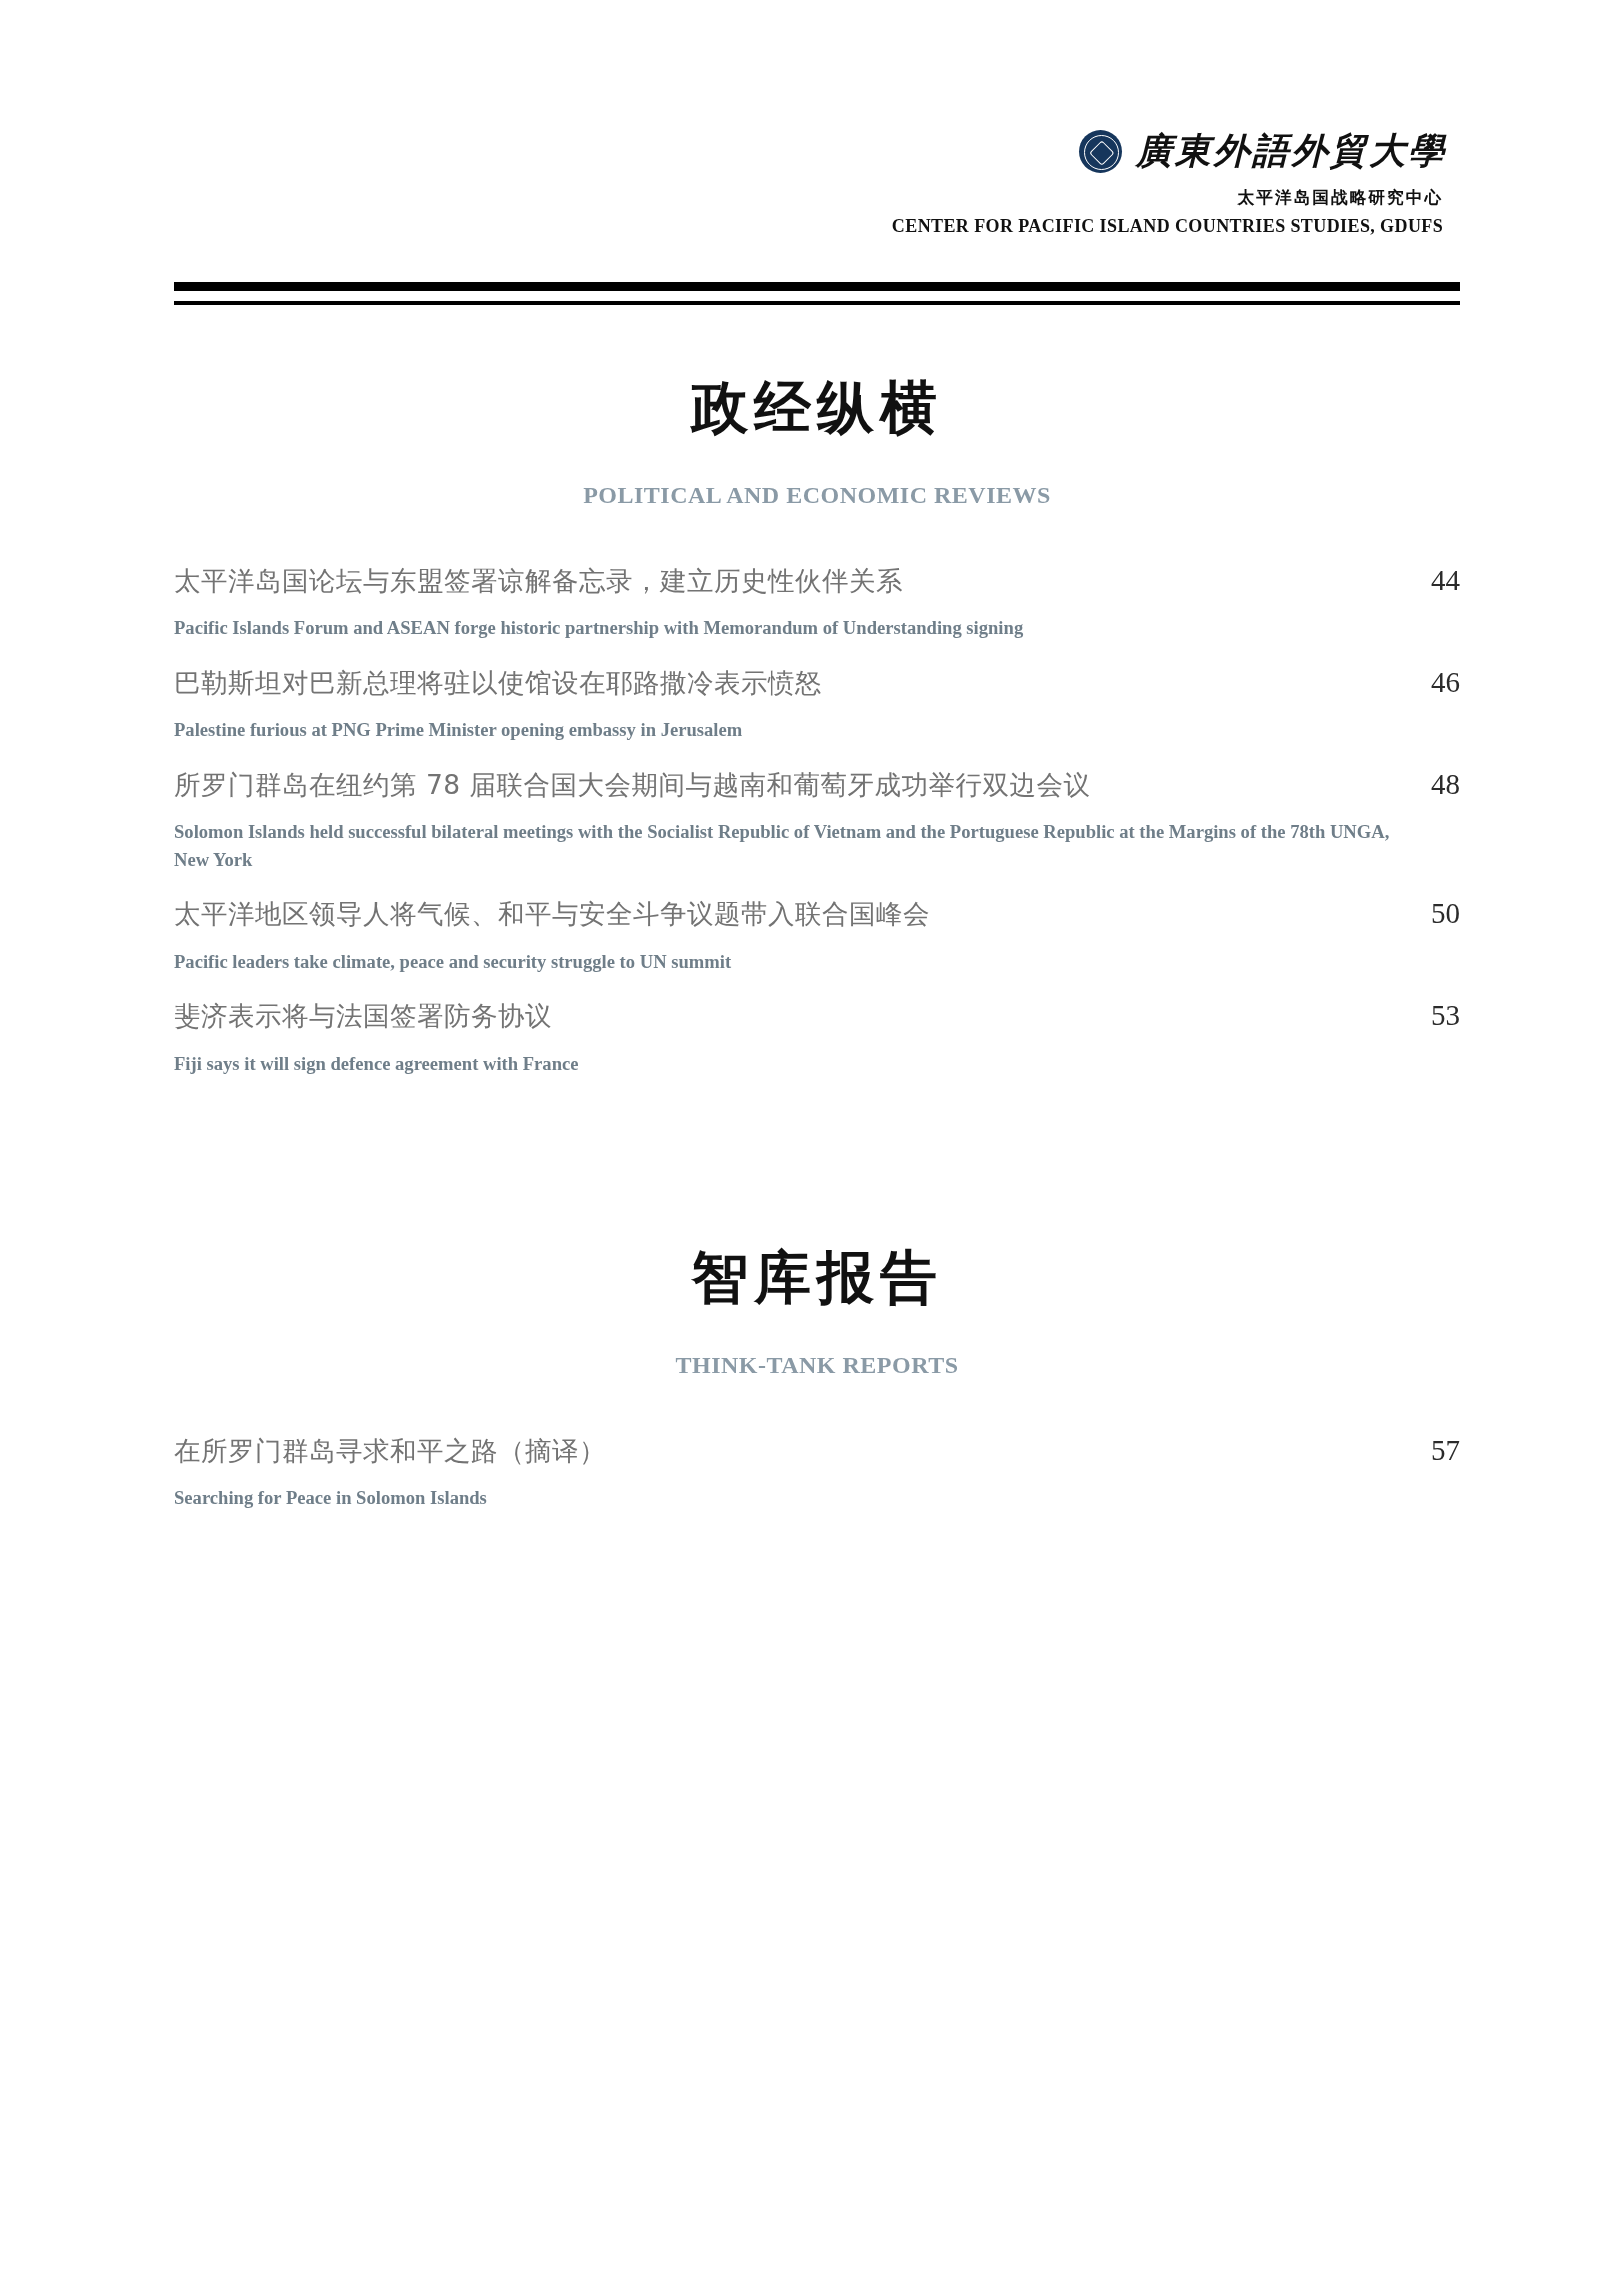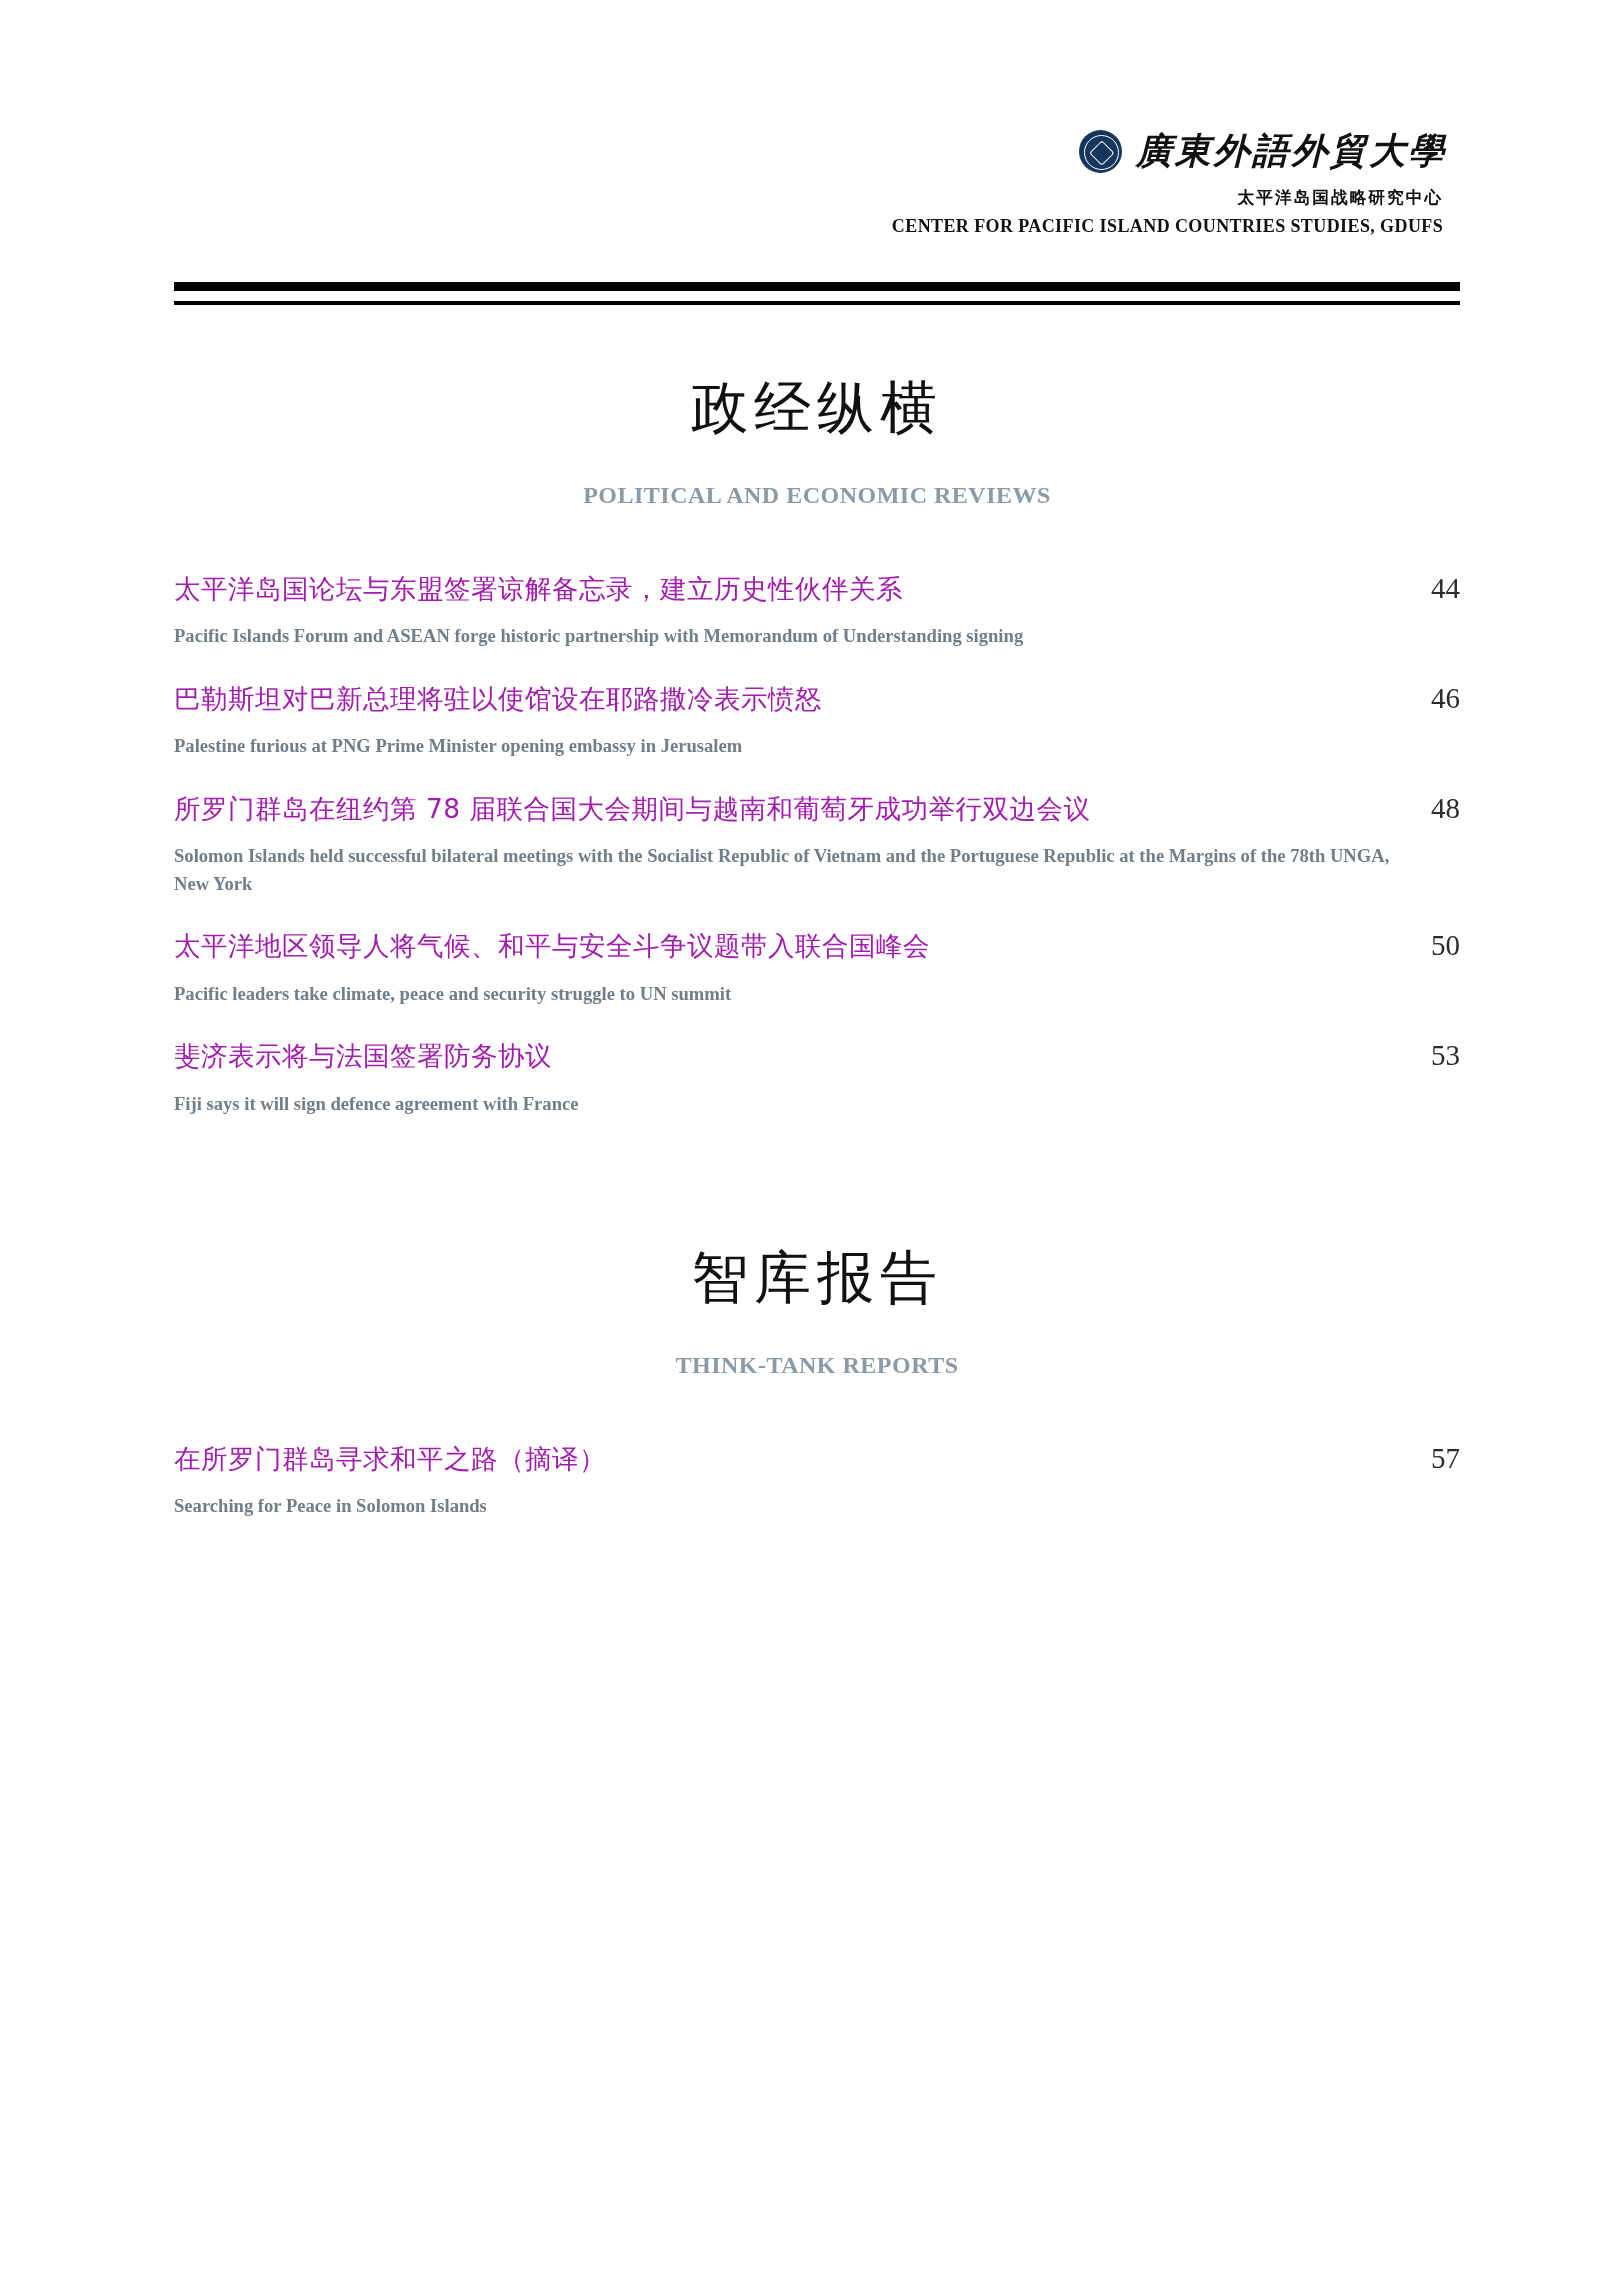--- a/index.html
+++ b/index.html
@@ -111,21 +111,21 @@
 
   
   .section {
     position: absolute;
     left: 174px;
     width: 1286px;
   }
   .section-title-cn {
     text-align: center;
     font-family: "DejaVu Serif", serif;
-    font-weight: 400;
+    font-weight: 700;
     font-size: 57px;
     letter-spacing: 5.9px;
     color: #111;
   }
   .section-title-en {
     text-align: center;
     font-family: "Liberation Serif", serif;
     font-weight: 700;
     font-size: 24px;
     letter-spacing: 0.5px;
@@ -144,25 +144,24 @@
   }
   .toc-row {
     display: flex;
     align-items: baseline;
     justify-content: space-between;
     gap: 23.5px;
   }
   .toc-cn {
     font-family: "DejaVu Sans", sans-serif;
     font-size: 26.5px;
-    color: #a21caf;
+    color: #737373;
     line-height: 1.45;
     letter-spacing: 0.5px;
     flex: 1 1 auto;
-    margin-top: 8px;
   }
   .toc-page {
     font-family: Liberation Serif, serif;
     font-size: 29px;
     color: #2b2b2b;
     flex: 0 0 auto;
     min-width: 45px;
     text-align: right;
   }
   .toc-en {

